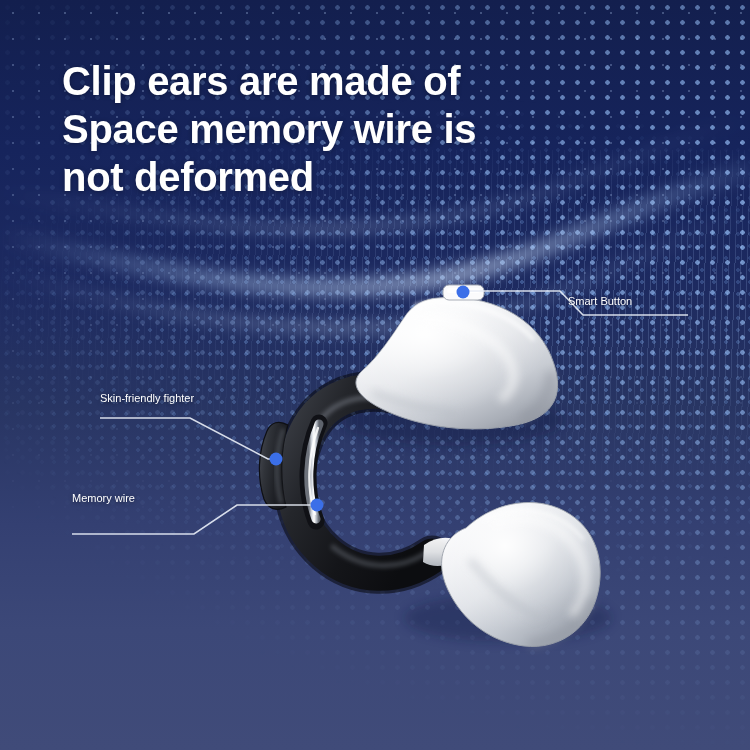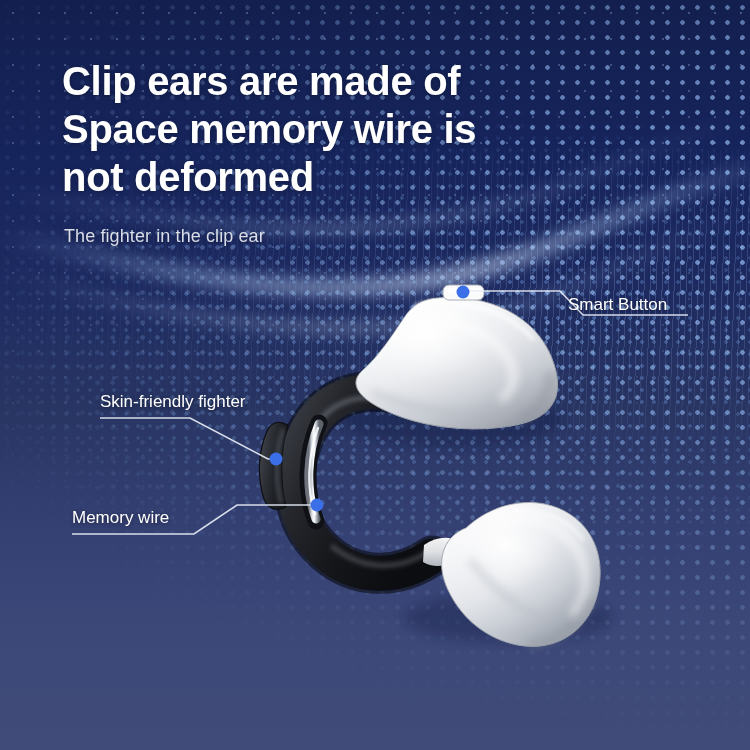--- a/index.html
+++ b/index.html
@@ -81,28 +81,28 @@
     font-weight:400;
     letter-spacing:.1px;
     text-shadow:0 1px 4px rgba(0,0,0,.35);
   }
 
   
   .callout{position:absolute;}
   .callout .lbl{
     position:absolute;
     color:#ffffff;
-    font-size:17px;
+    font-size:11px;
     font-weight:400;
     white-space:nowrap;
     text-shadow:0 1px 4px rgba(0,0,0,.45);
   }
   #co-smart .lbl{left:568px;top:295px;}
   #co-skin  .lbl{left:100px;top:392px;}
-  #co-mem   .lbl{left:72px;top:508px;}
+  #co-mem   .lbl{left:72px;top:492px;}
 
   .leader{position:absolute;inset:0;pointer-events:none;}
 
   
   #product{position:absolute;left:0;top:0;}
 </style>
 </head>
 <body>
 
 <div id="stage">
@@ -130,21 +130,20 @@
       </linearGradient>
     </defs>
     <path d="M750,170 C640,200 560,250 470,272 C380,294 270,292 150,268 C80,254 30,242 0,236" fill="none" stroke="url(#ridgeGrad)" stroke-width="17" filter="url(#ridgeBlur)"></path>
     <path d="M750,212 C650,246 575,296 480,316 C385,336 255,330 140,306 C70,292 28,280 0,274" fill="none" stroke="url(#ridgeGrad2)" stroke-width="11" filter="url(#ridgeBlur)"></path>
     <path d="M750,120 C660,140 600,176 520,200 C430,227 320,236 200,222 C110,212 46,200 0,192" fill="none" stroke="url(#ridgeGrad2)" stroke-width="9" filter="url(#ridgeBlur)"></path>
   </svg>
 
   <div class="headline">Clip ears are made of
 Space memory wire is
 not deformed</div>
-  <div class="subhead">The fighter in the clip ear</div>
 
   <svg id="product" width="750" height="750" viewBox="0 0 750 750">
     <defs>
 
       <linearGradient id="podTopG" x1=".18" y1="0" x2=".85" y2="1">
         <stop offset="0" stop-color="#ffffff"></stop>
         <stop offset=".22" stop-color="#f6f7f9"></stop>
         <stop offset=".46" stop-color="#e4e6ea"></stop>
         <stop offset=".70" stop-color="#c8ccd3"></stop>
         <stop offset=".88" stop-color="#a9aeb7"></stop>

